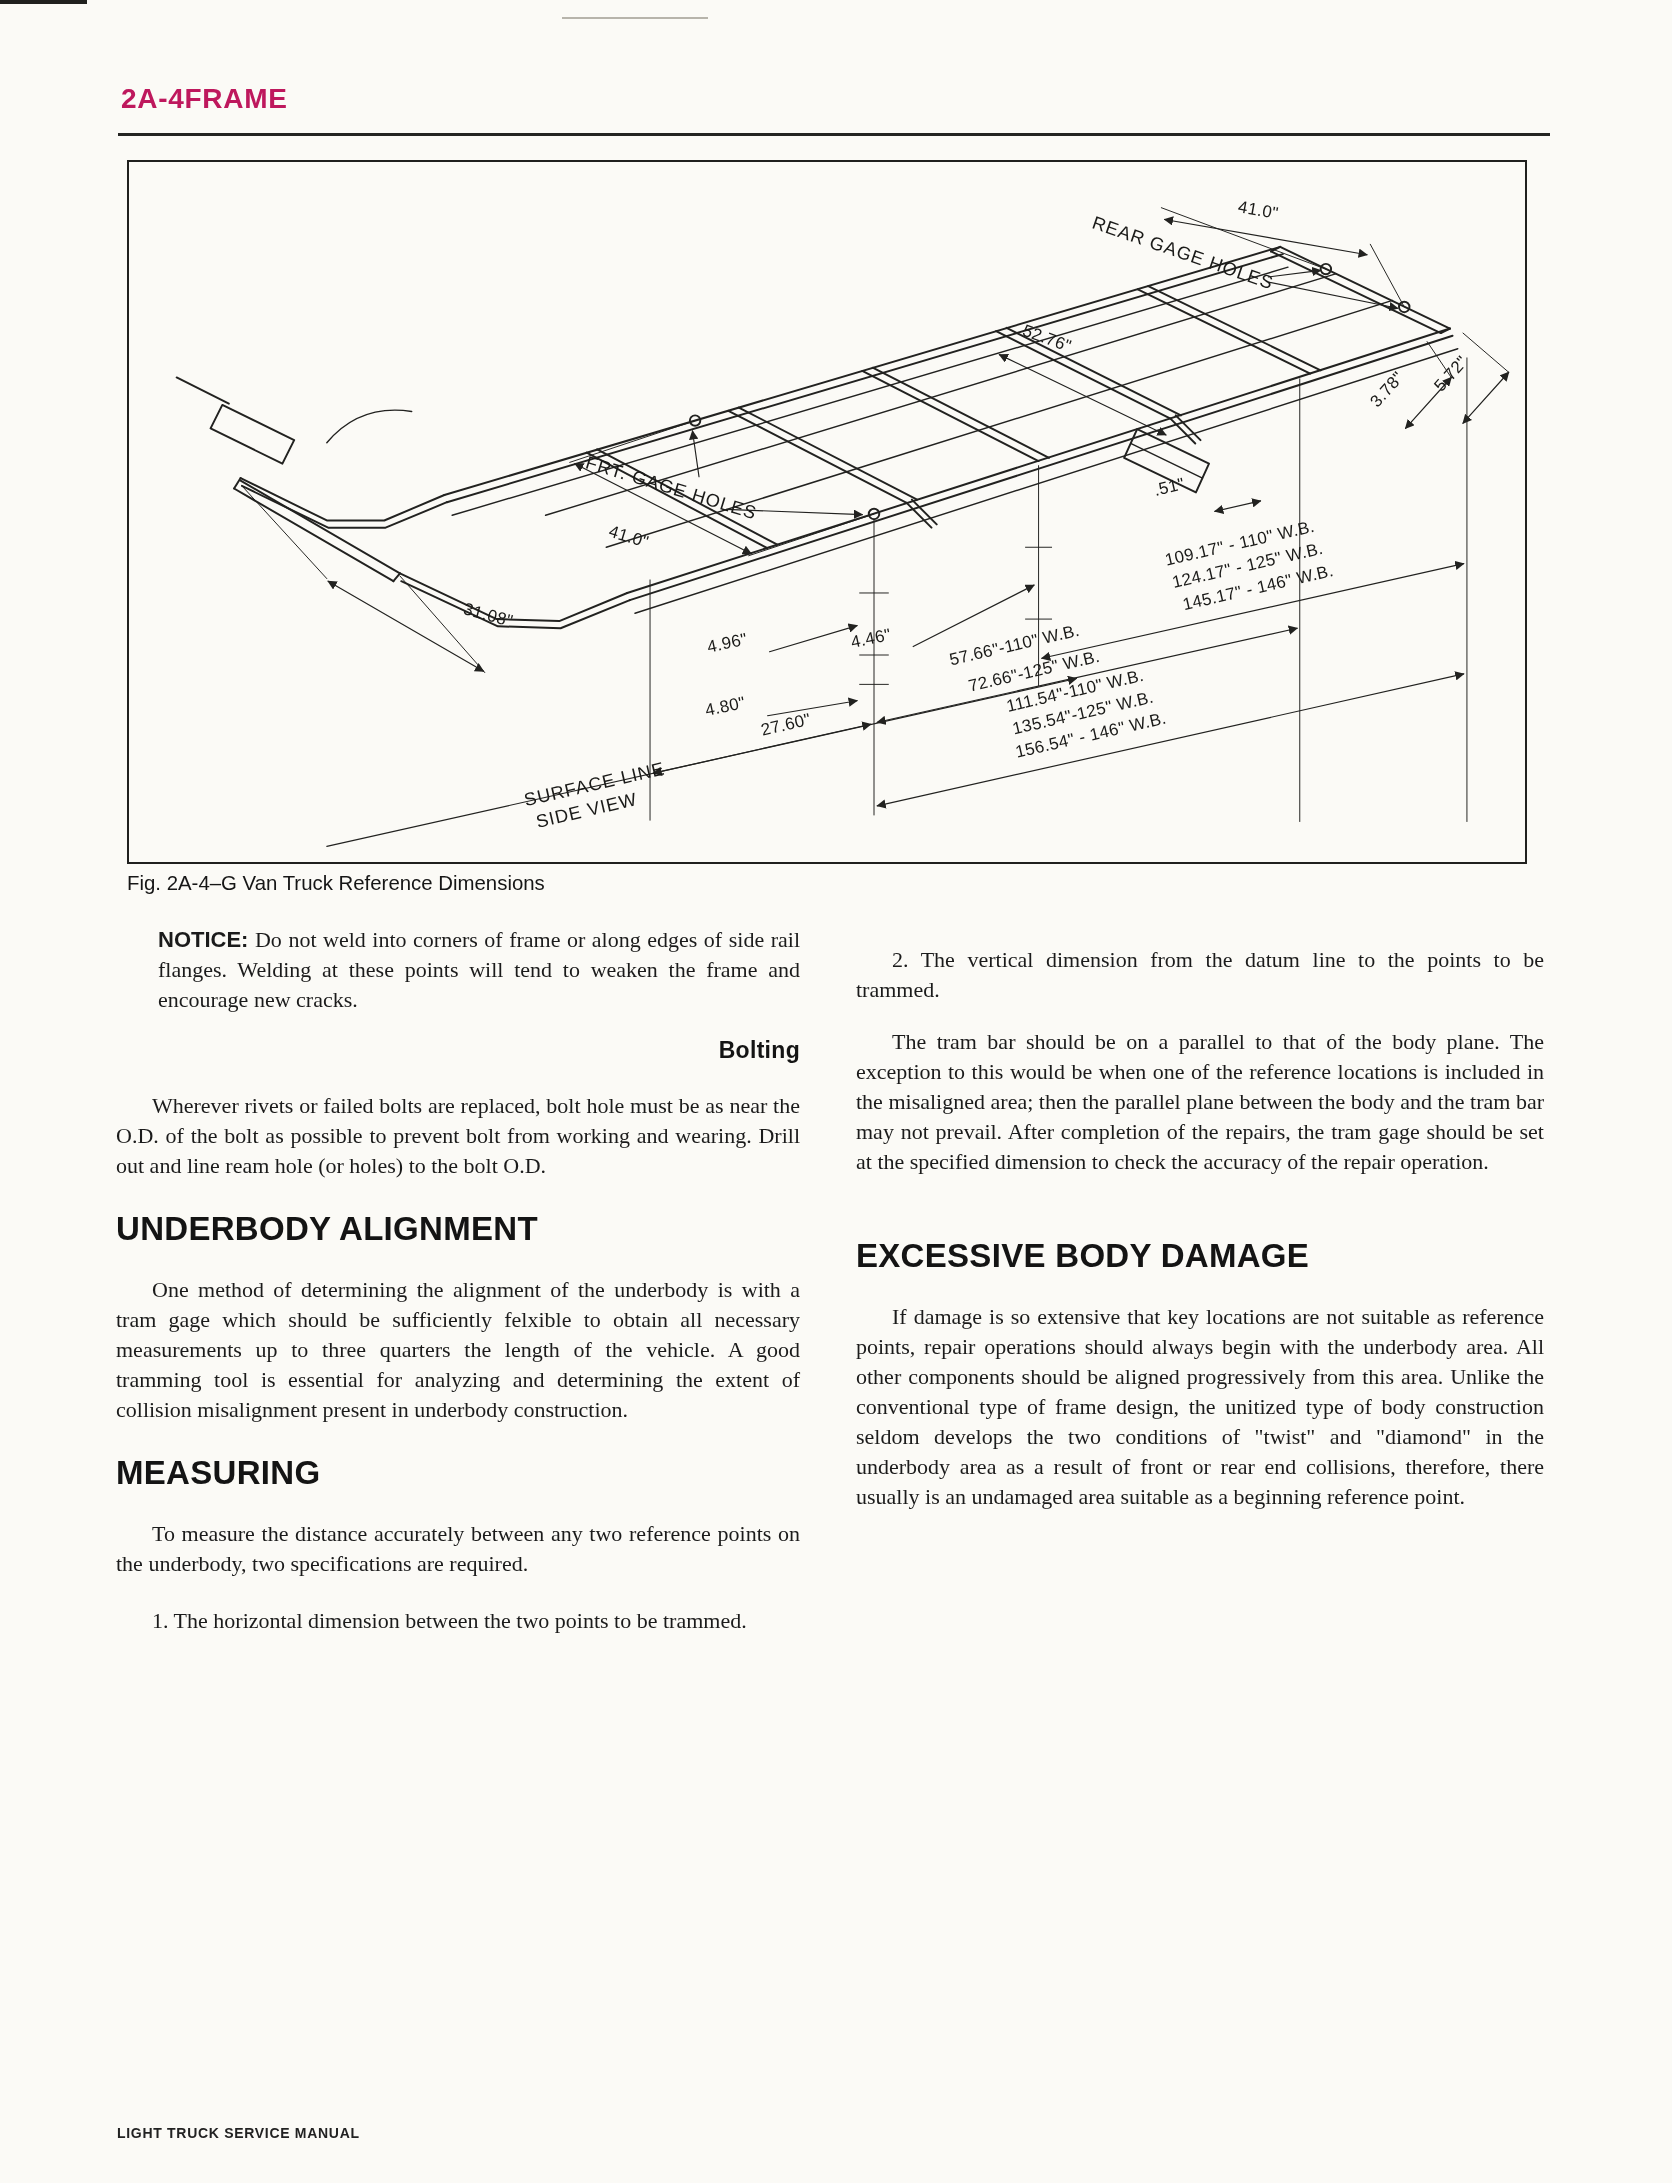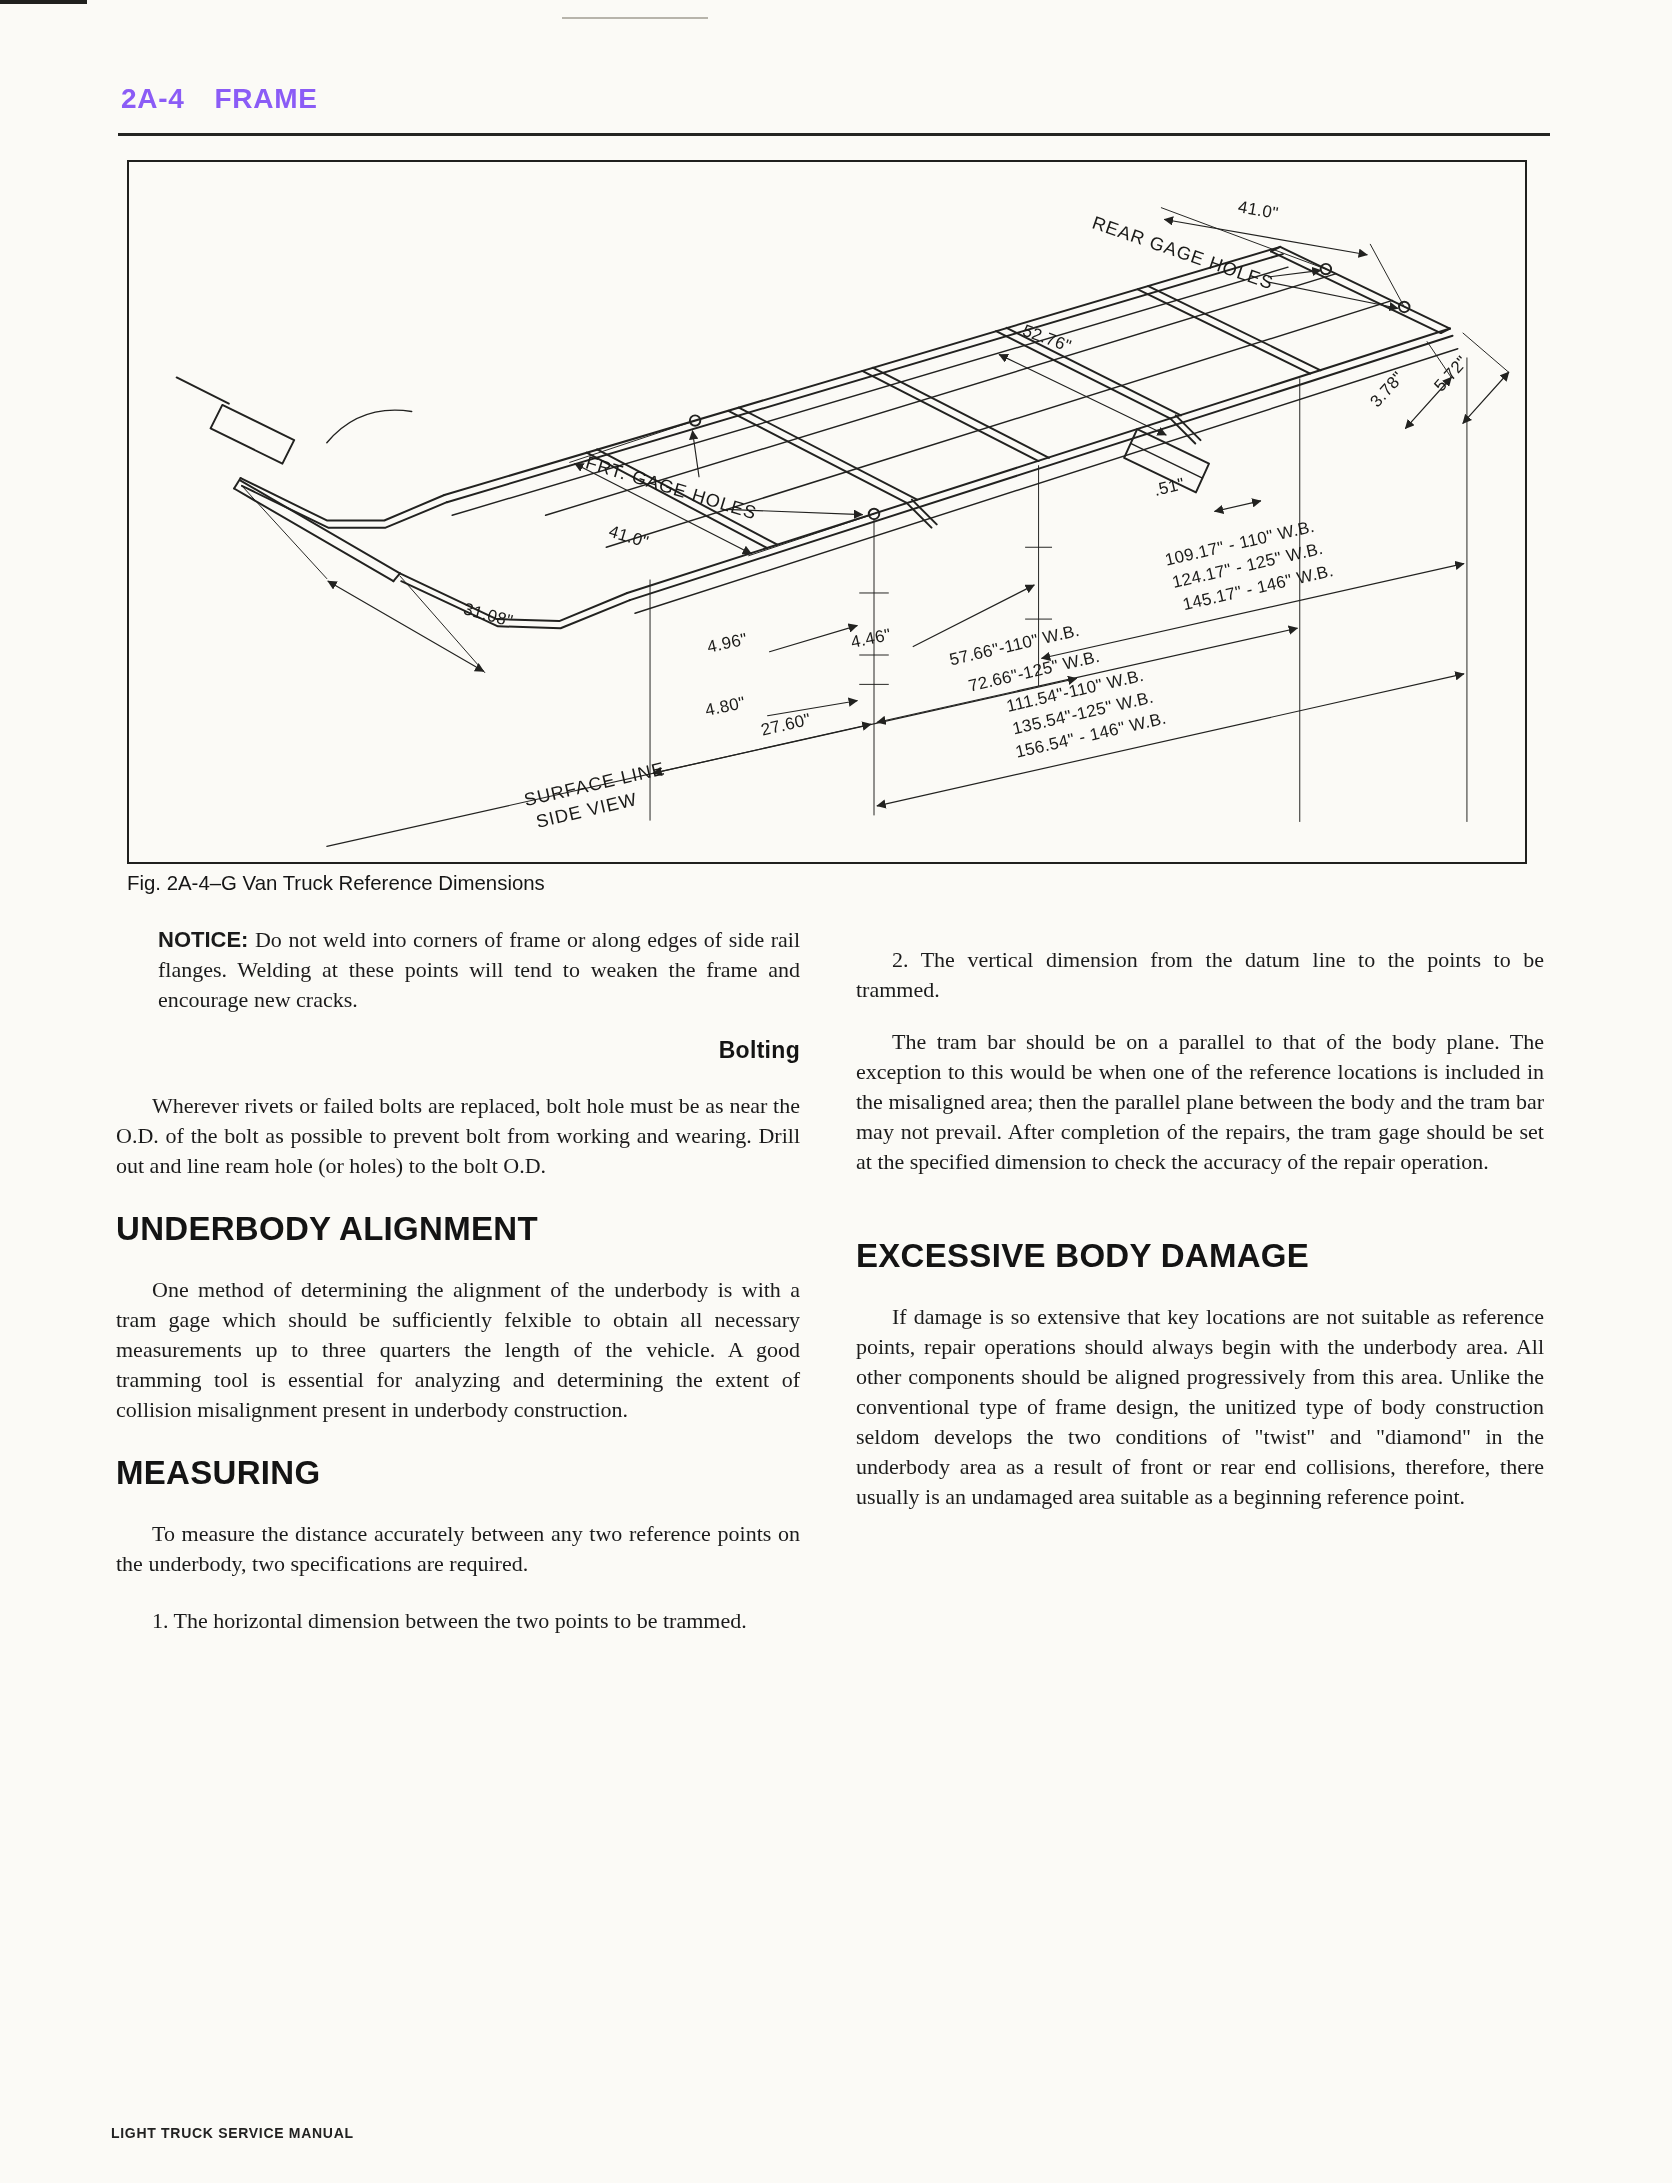--- a/index.html
+++ b/index.html
@@ -9,21 +9,21 @@
     background:#fbfaf6; overflow:hidden;
     font-family:"Liberation Serif", serif; color:#1b1b1b;
   }
   .scan-artifact { position:absolute; background:#20201e; }
   .artifact-top { top:0; left:0; width:87px; height:4px; }
   .artifact-mid { top:17px; left:562px; width:146px; height:2px; background:#b7b4ab; }
 
   .page-header {
     position:absolute; top:83px; left:121px;
     font-family:"Liberation Sans", sans-serif; font-weight:bold;
-    font-size:28px; color:#8b5cf6; display:flex; gap:30px; letter-spacing:0.7px;
+    font-size:28px; color:#be185d; display:flex; letter-spacing:0.7px;
   }
   .header-rule { position:absolute; top:133px; left:118px; width:1432px; height:2.6px; background:#242422; }
 
   .figure-frame {
     position:absolute; top:160px; left:127px; width:1400px; height:704px;
     border:2.6px solid #20201e; background:#fbfaf6;
   }
   .figure-frame svg { width:100%; height:100%; display:block; }
   .structure path, .structure line, .structure circle { stroke:#222220; fill:none; stroke-width:3; stroke-linejoin:round; stroke-linecap:round; }
   .structure .thin { stroke-width:2.2; }
@@ -53,21 +53,21 @@
 
   .main-head {
     font-family:"Liberation Sans", sans-serif; font-weight:bold;
     font-size:33px; letter-spacing:0.3px; color:#141414; margin-top:29px;
   }
   .head-bolting { font-size:23px; margin-top:22px;text-align:right; }
   .mt-lg { margin-top:22px; }
   .mt-xl { margin-top:60px; }
 
   .page-footer {
-    position:absolute; top:2125px; left:111px;
+    position:absolute; top:2125px; left:117px;
     font-family:"Liberation Sans", sans-serif; font-weight:bold;
     font-size:14px; letter-spacing:0.7px; color:#222;
   }
 </style>
 </head>
 <body>
 
 <div class="page">
 
   <div class="scan-artifact artifact-top"></div>

